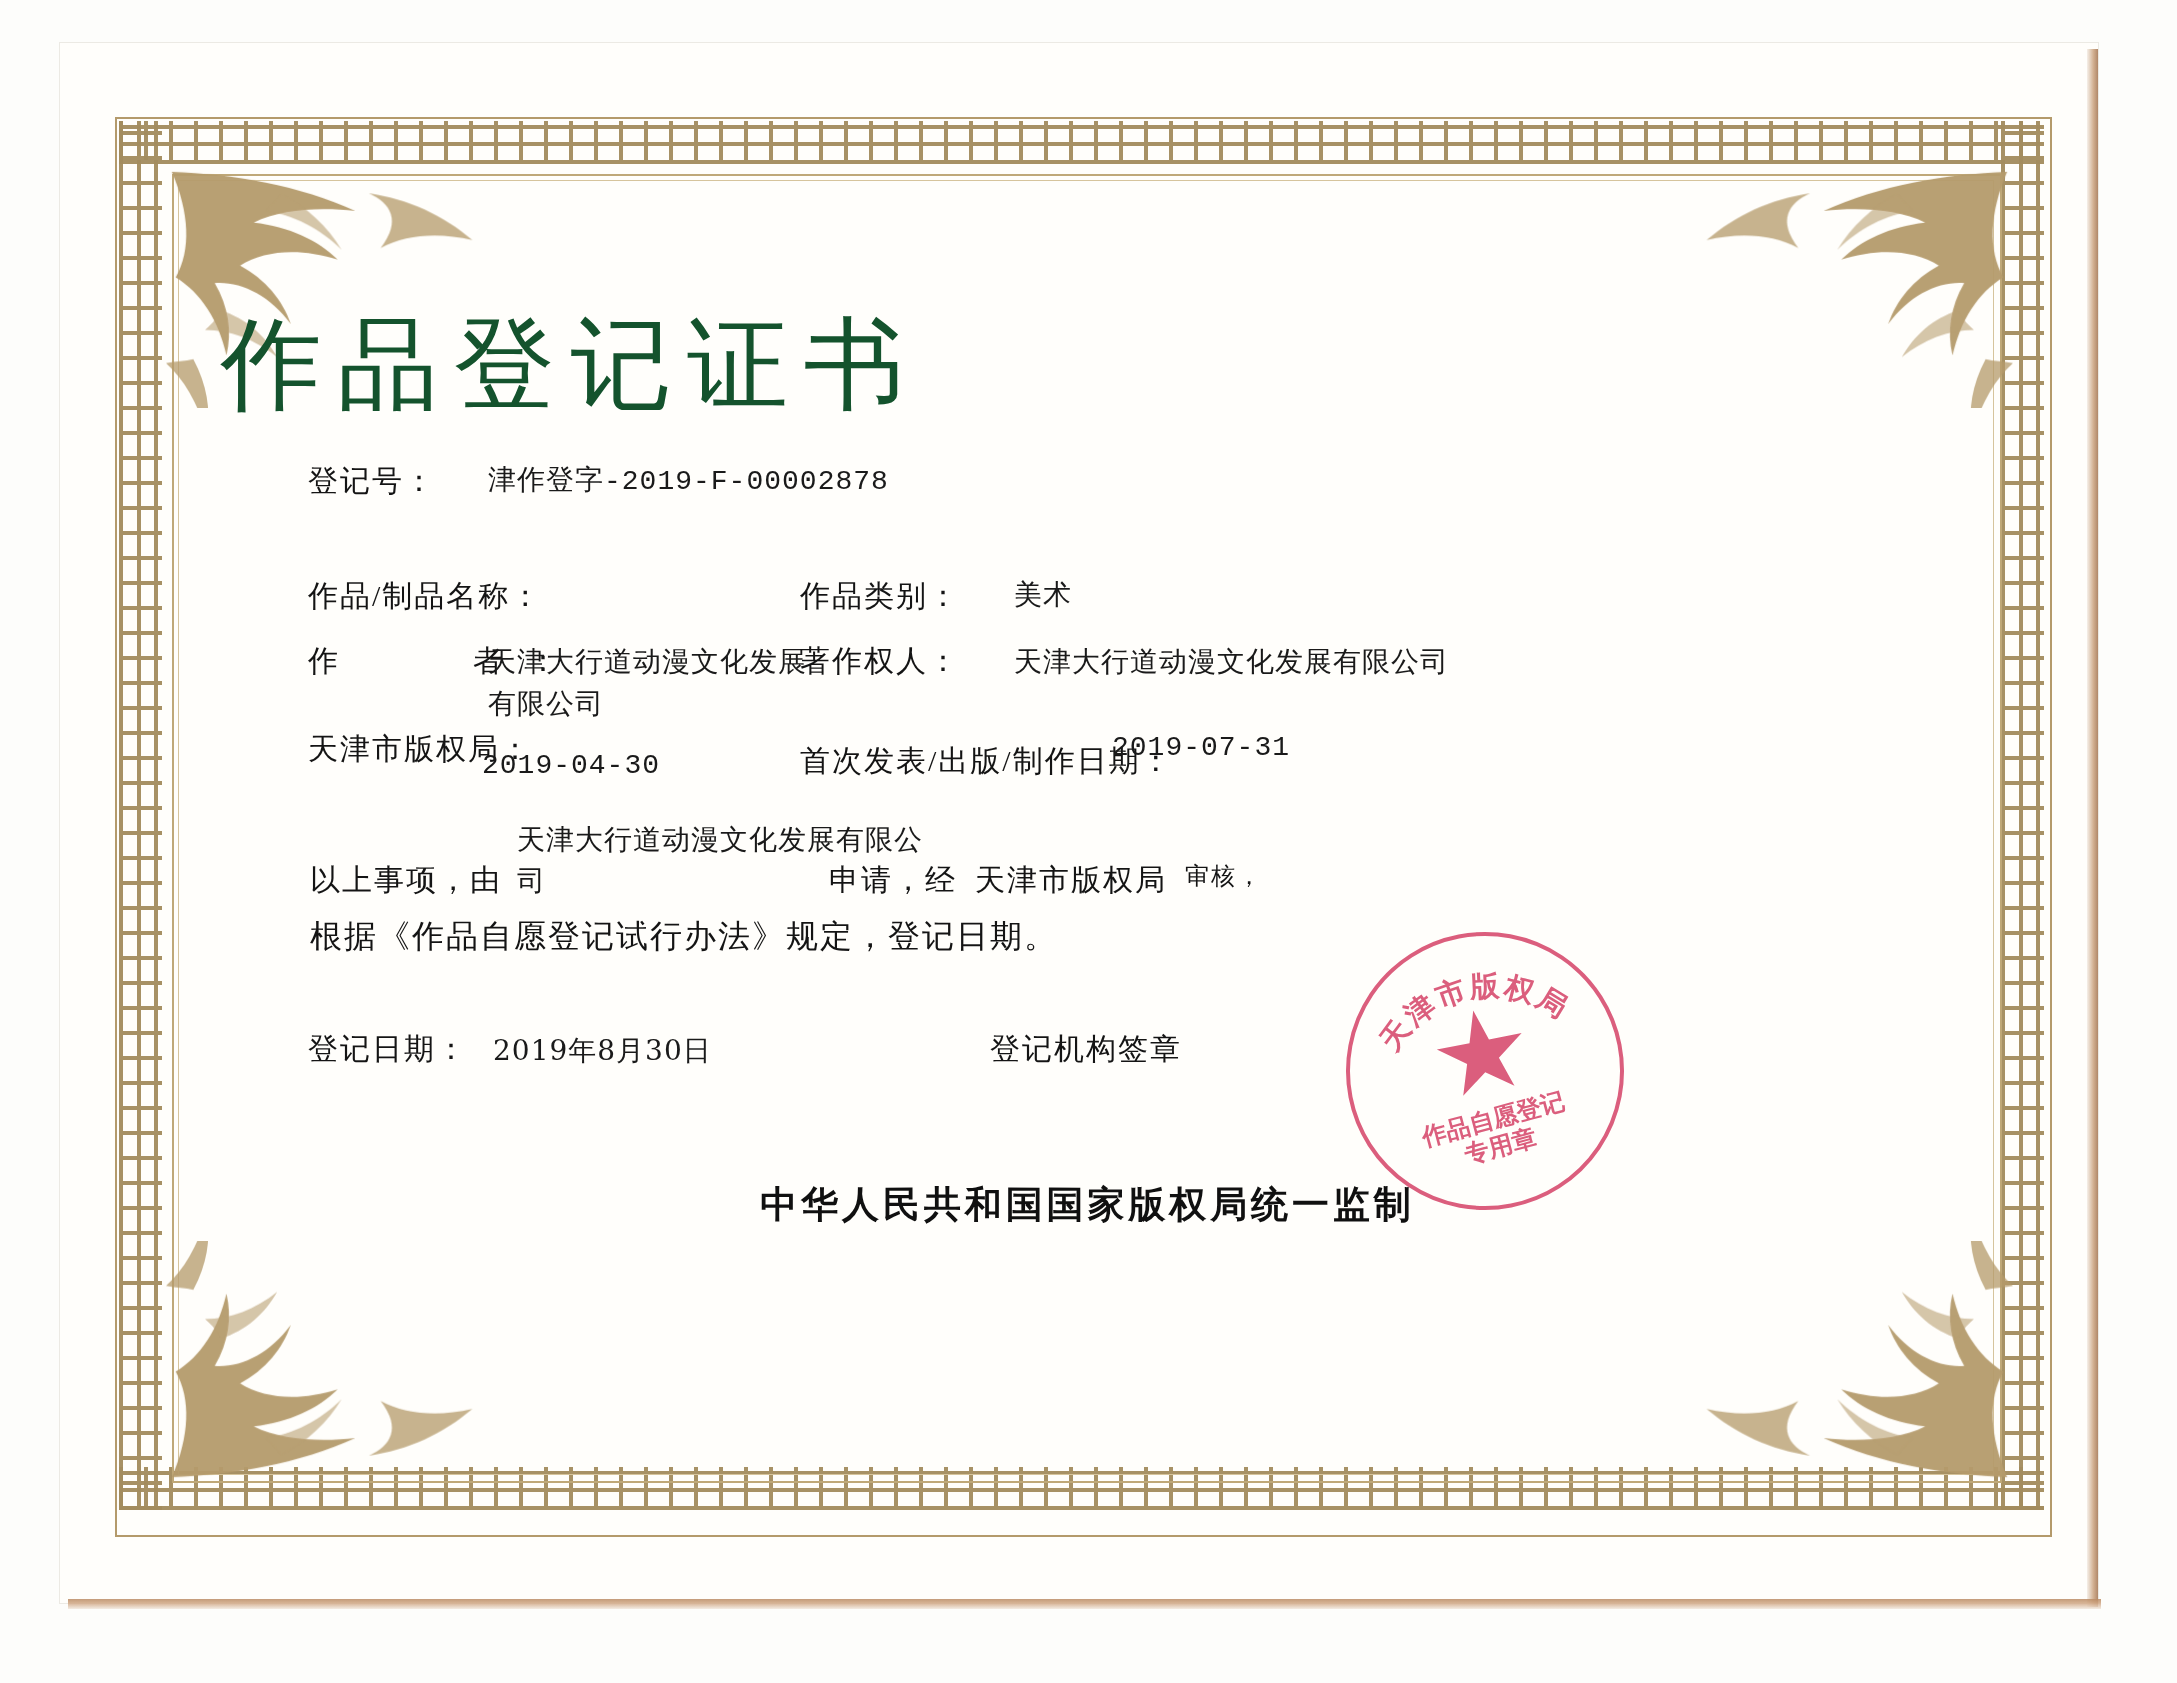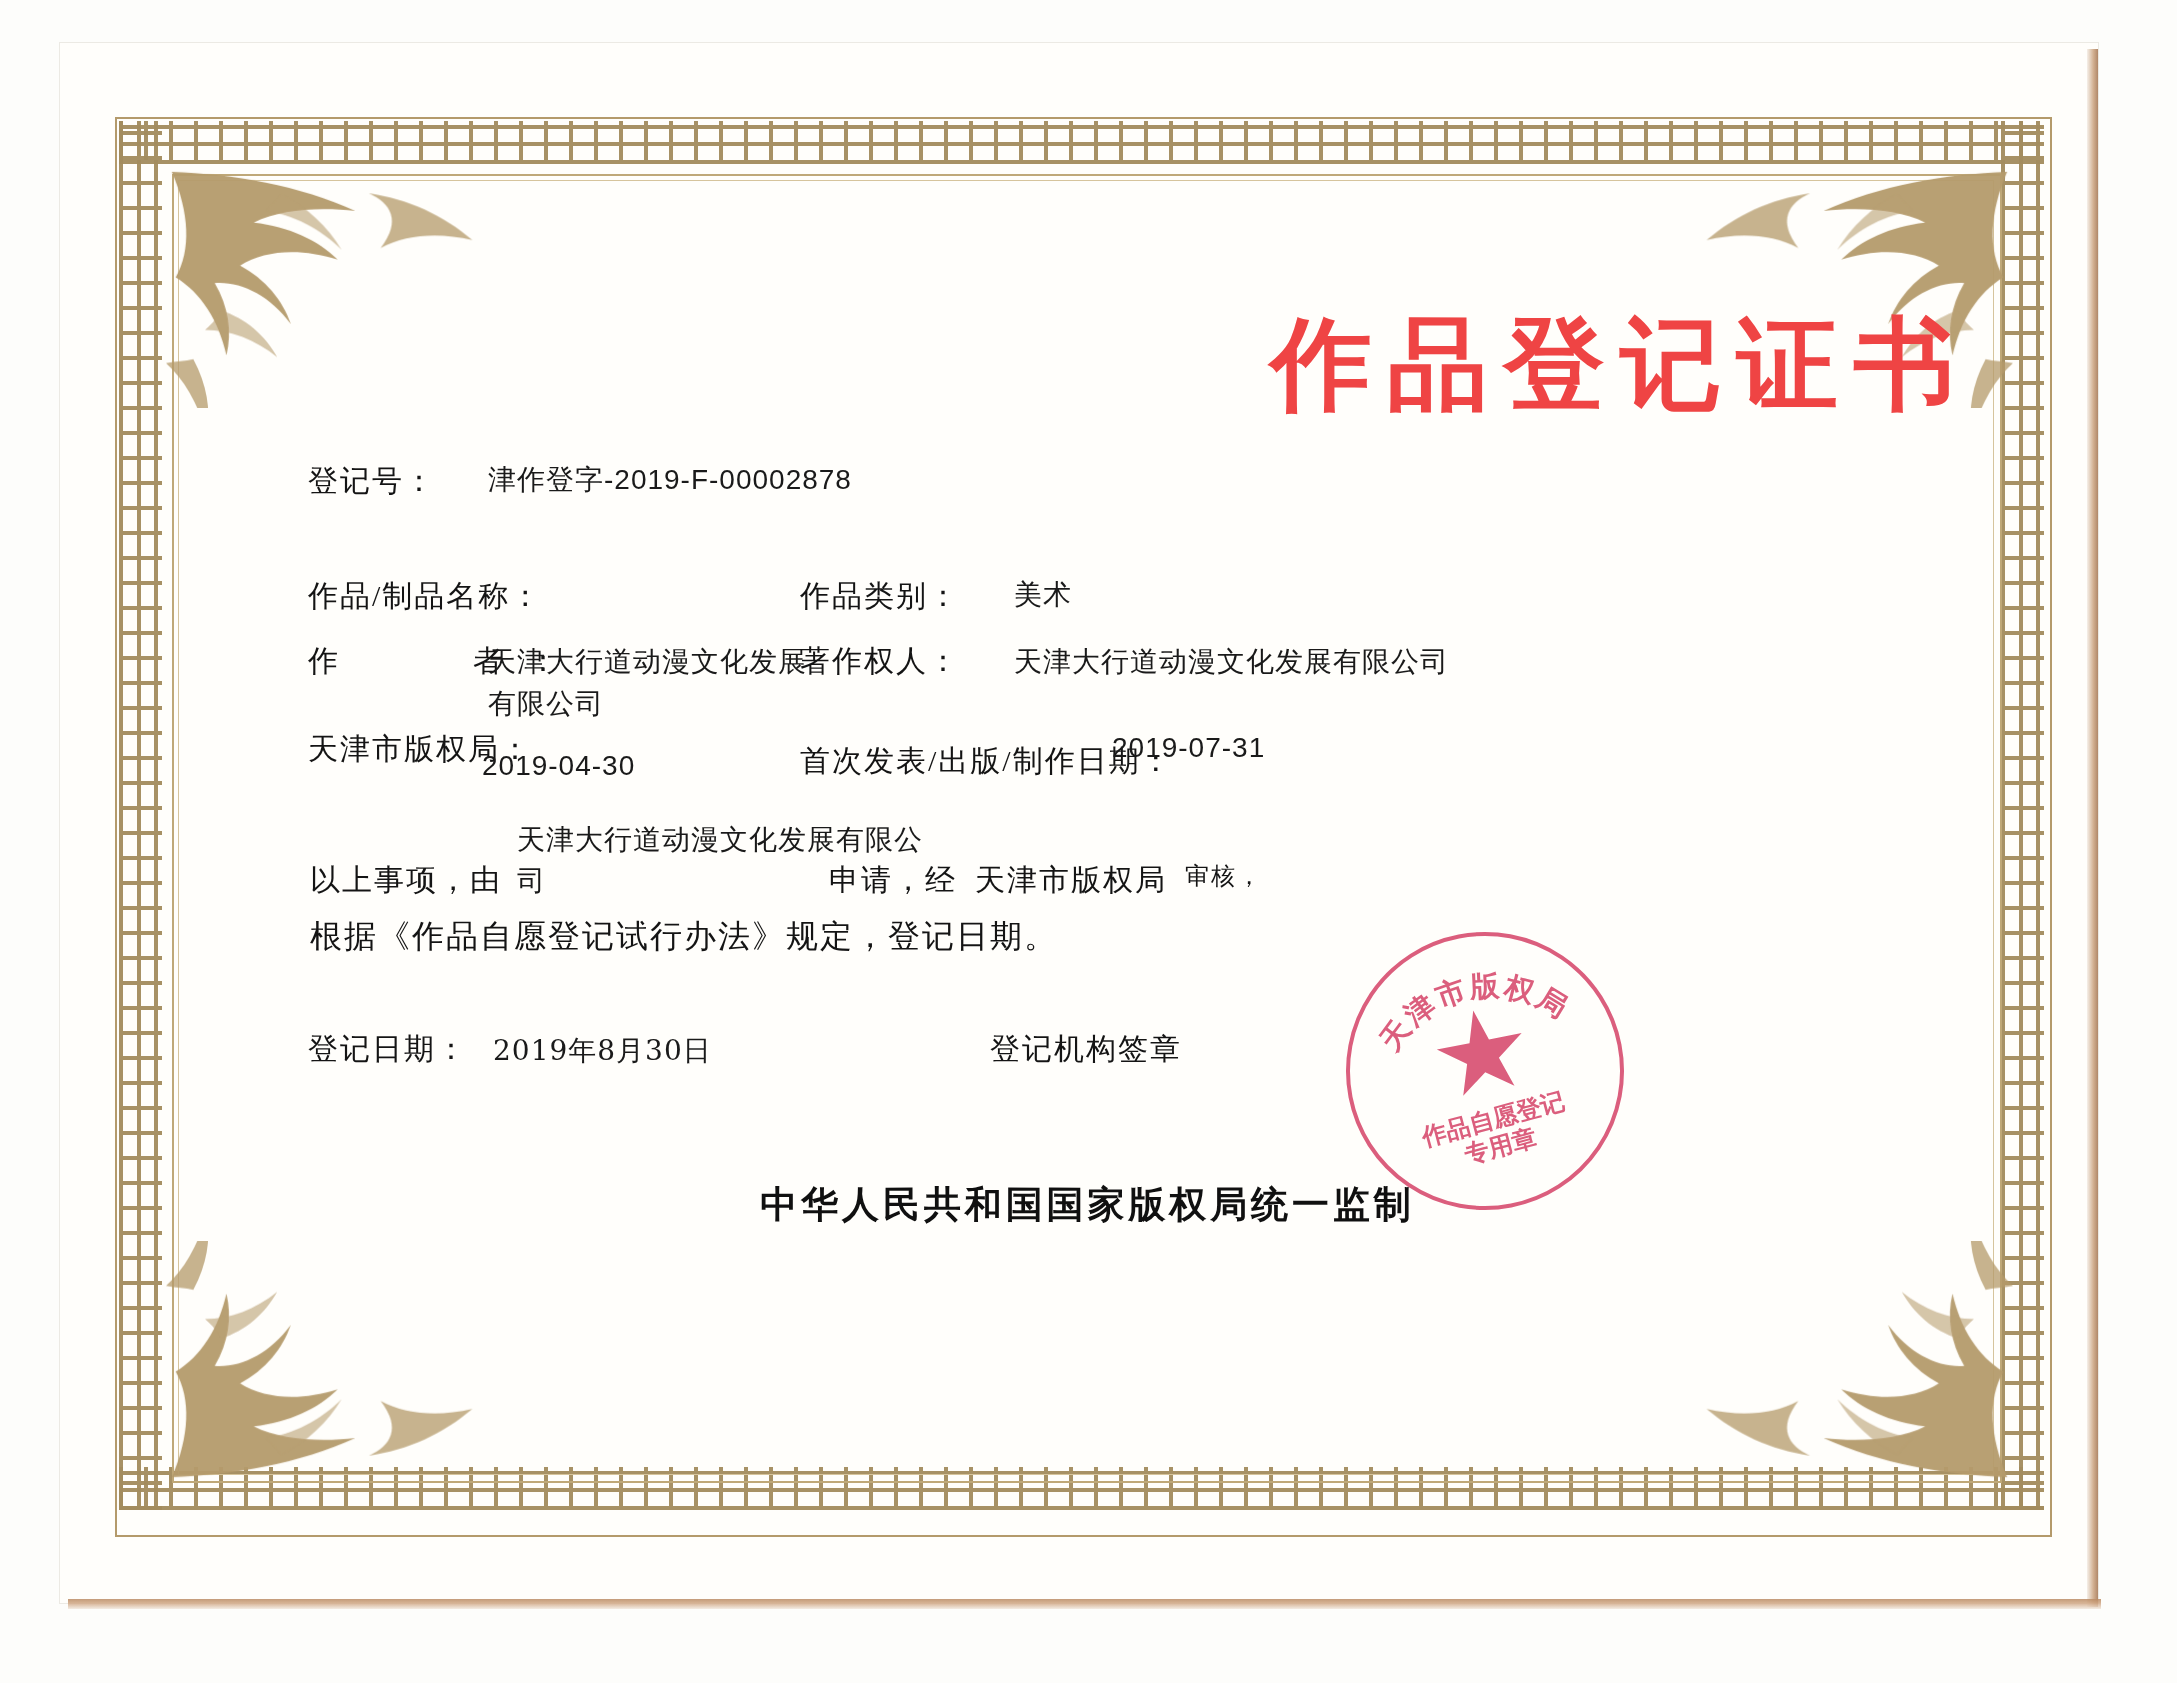--- a/index.html
+++ b/index.html
@@ -133,41 +133,41 @@
     top: 205px;
     width: 1765px;
     height: 1258px;
   }
 
   .cert-title {
     position: absolute;
     left: 0;
     top: 93px;
     width: 1765px;
-    text-align: right;
+    text-align: left;
     font-family: "DejaVu Serif", "Liberation Serif", serif;
     font-size: 101px;
-    font-weight: 700;
+    font-weight: 400;
     letter-spacing: 15.6px;
-    color: #ef4444;
+    color: #14532d;
     text-indent: 15.6px;
   }
 
   .row { position: absolute; color: #151515; }
   .lbl {
     font-size: 30px;
     letter-spacing: 2px;
     color: #141414;
     font-family: Liberation Serif, serif;
   }
   .val {
     font-size: 28px;
     letter-spacing: 1px;
     color: #1a1a1a;
-    font-family: Liberation Sans, sans-serif;
+    font-family: Liberation Mono, monospace;
   }
   .val-cn {
     font-family: "DejaVu Serif", "Liberation Serif", serif;
   }
 
   
   #reg-row  { left: 103px; top: 256px; }
   #reg-val  { left: 283px; top: 256px; }
 
   

